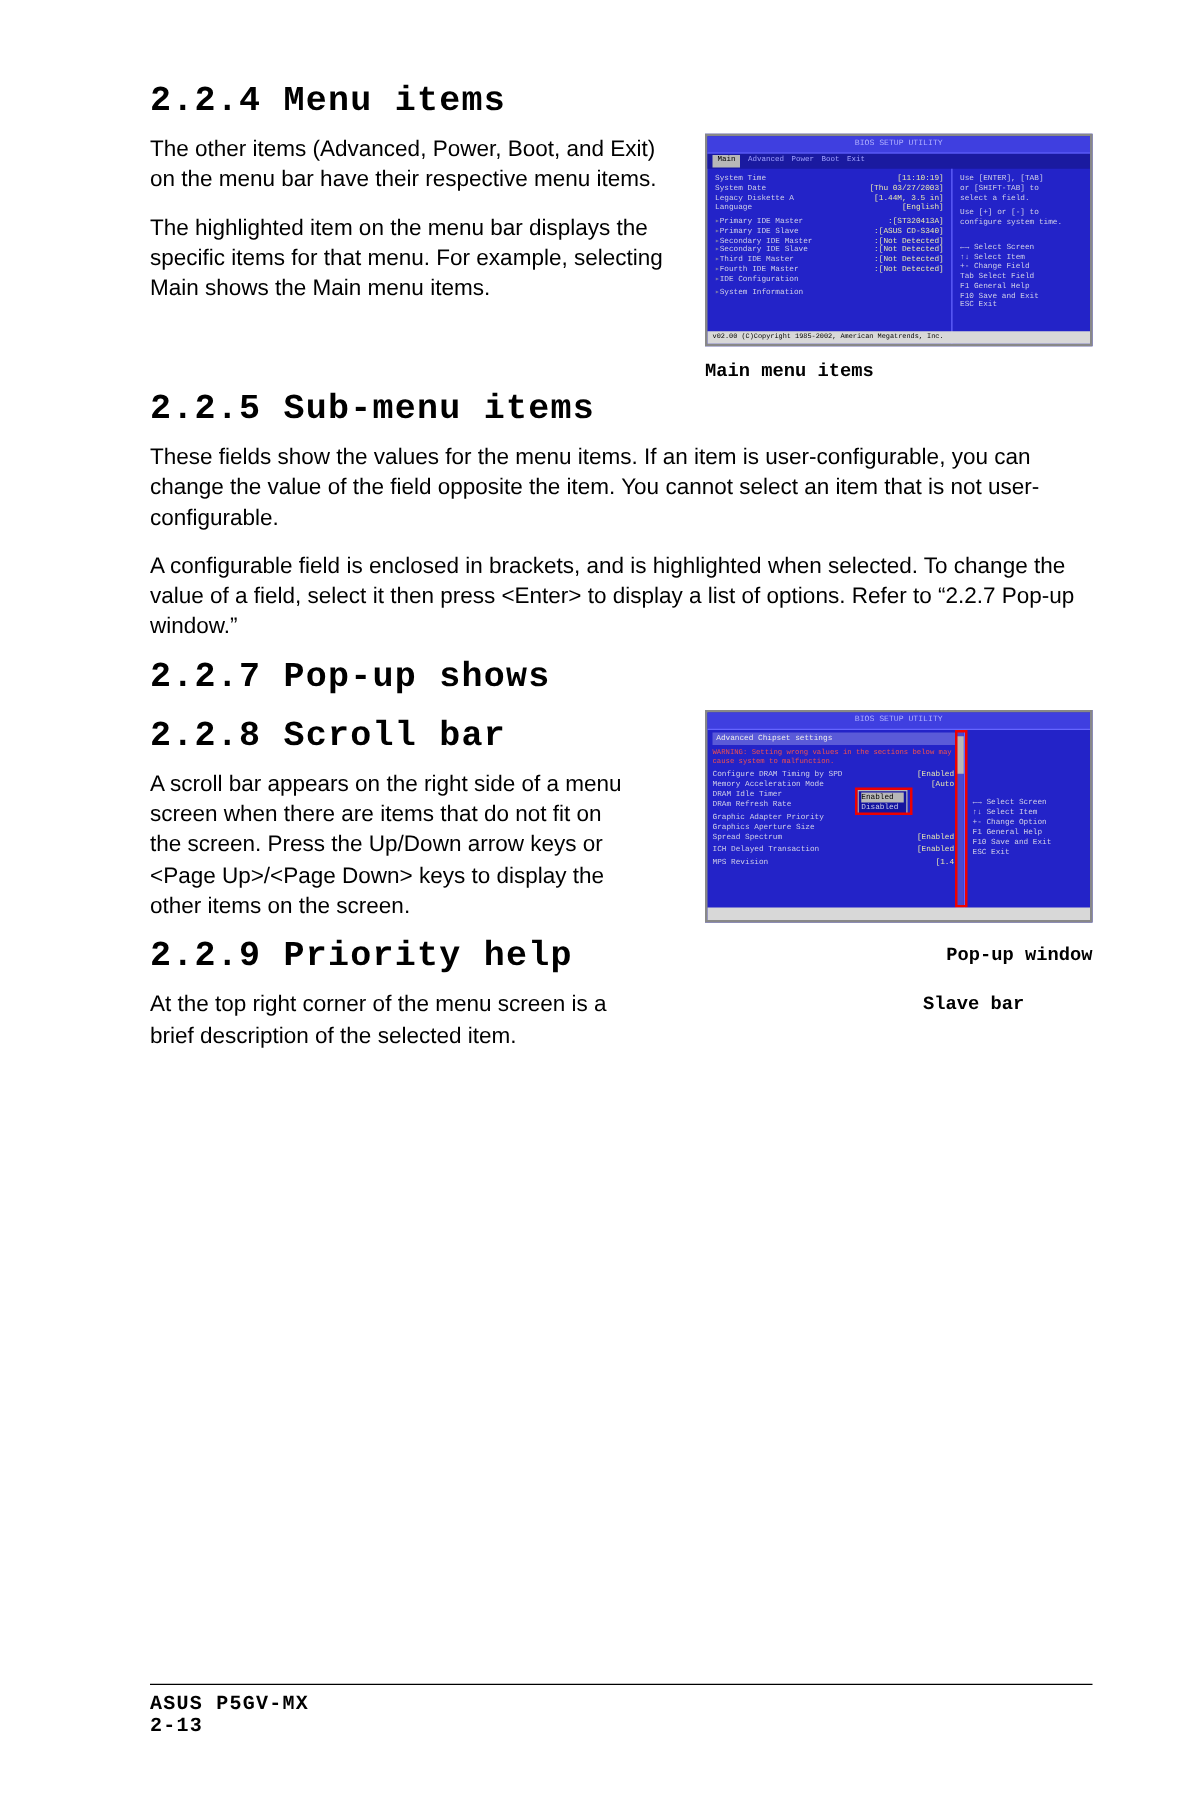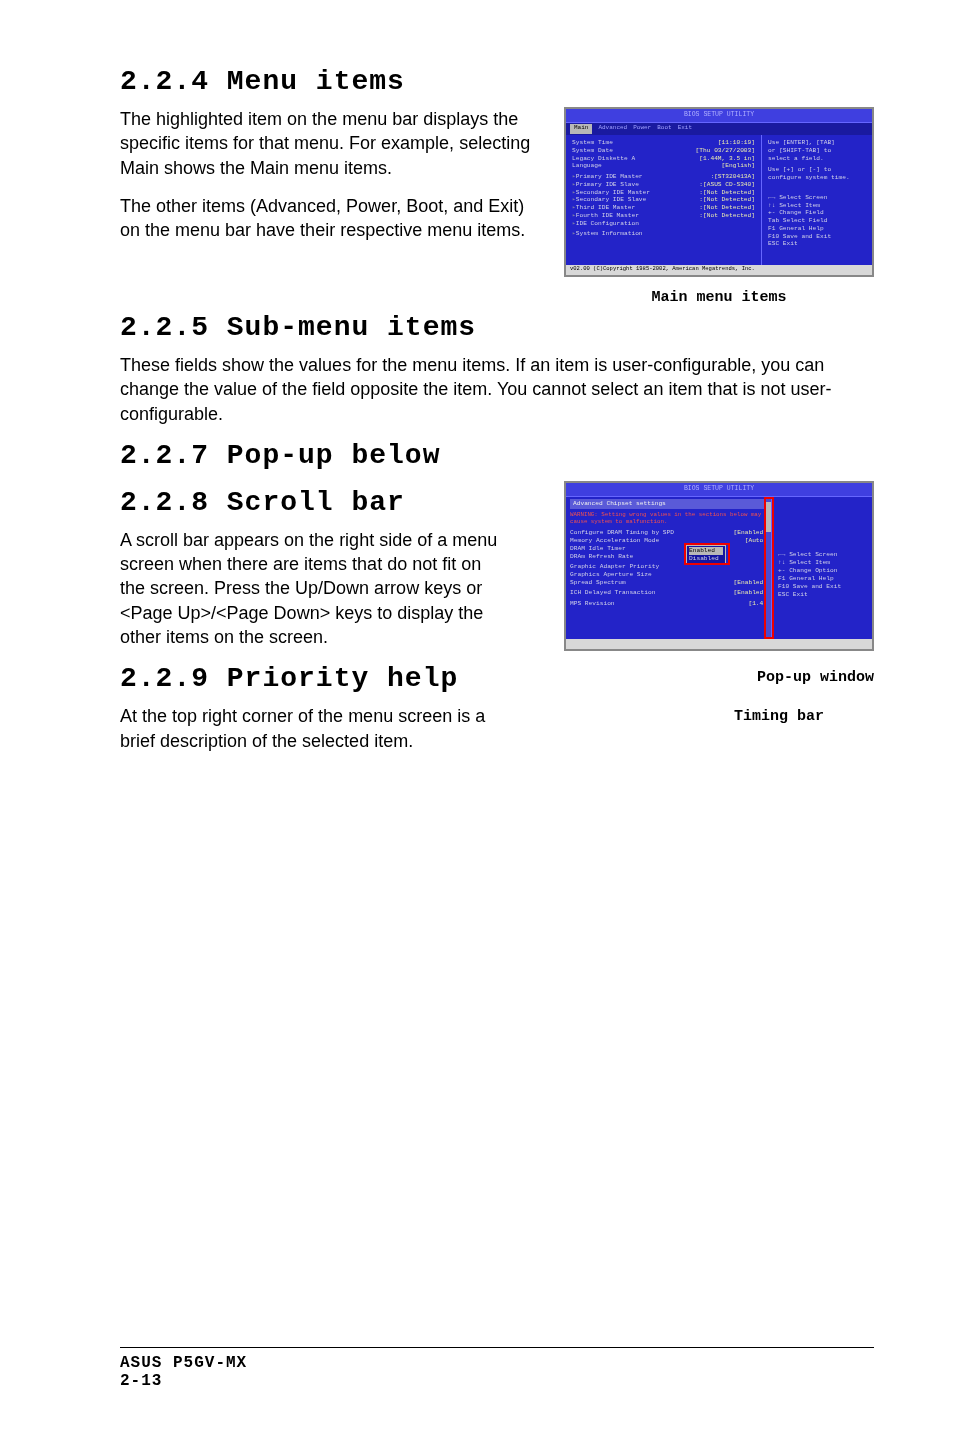--- a/index.html
+++ b/index.html
@@ -16,21 +16,21 @@
   .bios .menubar span { color: #9fa0ff; }
   .bios .menubar .sel { background: #b8b8b8; color: #000; padding: 0 4px; }
   .bios .body { display: flex; height: calc(100% - 26px); }
   .bios .left { flex: 1; padding: 4px 6px; border-right: 1px solid #6666ff; }
   .bios .right { width: 110px; padding: 4px 6px; }
   .bios .row { display: flex; justify-content: space-between; white-space: nowrap; }
   .bios .row .k { color: #cfcfe8; }
   .bios .row .v { color: #e8e8b0; }
   .bios .sub .k::before { content: "\25B8 "; color: #77a; }
   .bios .bottom { position: absolute; left: 0; right: 0; bottom: 0; height: 10px; background: #d8d8d8; color: #000; font-size: 5.5px; padding: 1px 4px; white-space: nowrap; overflow: hidden; }
-  .caption { font-family: "Courier New", monospace; font-weight: bold; font-size: 15px; text-align: center; margin-top: 12px; }
+  .caption { font-family: "Courier New", monospace; font-weight: bold; font-size: 15px; margin-top: 12px; }
   .second-row { display: flex; gap: 6px; align-items: flex-start; margin-top: 6px; }
   .bios2 { width: 310px; height: 170px; border: 2px solid #888; background: #2323c8; position: relative; font-family: "Courier New", monospace; color: #cfcfe8; font-size: 6.2px; line-height: 1.3; }
   .bios2 .titlebar { height: 14px; background: #3f3fe0; text-align: center; color: #b0b0ff; font-size: 6.5px; padding-top: 2px; border-bottom: 1px solid #6666ff; }
   .bios2 .body { display: flex; height: calc(100% - 24px); }
   .bios2 .left { flex: 1; padding: 2px 4px; border-right: 1px solid #6666ff; position: relative; }
   .bios2 .right { width: 100px; padding: 4px 6px; }
   .bios2 .subtitle { background: #5a5ad8; color: #eee; padding: 1px 3px; margin-bottom: 2px; }
   .bios2 .warn { color: #f05050; font-size: 5.8px; margin-bottom: 3px; }
   .bios2 .row2 { display: flex; justify-content: space-between; white-space: nowrap; }
   .bios2 .row2 .v { color: #e8e8b0; }
@@ -47,22 +47,22 @@
   .footer .line { display:flex; justify-content:space-between; font-family:"Courier New",monospace; font-weight:bold; font-size:16px; letter-spacing:1px;flex-direction:column; }
 </style>
 </head>
 <body>
 
 <div class="page">
 
   <h2>2.2.4  Menu items</h2>
   <div class="intro-row">
     <div class="intro-text">
+      <p>The other items (Advanced, Power, Boot, and Exit) on the menu bar have their respective menu items.</p>
       <p>The highlighted item on the menu bar displays the specific items for that menu. For example, selecting Main shows the Main menu items.</p>
-      <p>The other items (Advanced, Power, Boot, and Exit) on the menu bar have their respective menu items.</p>
     </div>
     <div class="biosbox">
       <div class="bios">
         <div class="titlebar">BIOS SETUP UTILITY</div>
         <div class="menubar">
           <span class="sel">Main</span>
           <span>Advanced</span>
           <span>Power</span>
           <span>Boot</span>
           <span>Exit</span>
@@ -137,22 +137,23 @@
         </div>
         <div class="bottom">v02.00 (C)Copyright 1985-2002, American Megatrends, Inc.</div>
       </div>
       <div class="caption">Main menu items</div>
     </div>
   </div>
 
   <h2>2.2.5  Sub-menu items</h2>
 
   <p>These fields show the values for the menu items. If an item is user-configurable, you can change the value of the field opposite the item. You cannot select an item that is not user-configurable.</p>
-
-  <h2>2.2.7  Pop-up below</h2>
+  <p>A configurable field is enclosed in brackets, and is highlighted when selected. To change the value of a field, select it then press &lt;Enter&gt; to display a list of options. Refer to “2.2.7 Pop-up window.”</p>
+
+  <h2>2.2.7  Pop-up shows</h2>
 
   <div class="second-row">
     <div style="flex:1">
       <h2>2.2.8  Scroll bar</h2>
       <p style="max-width:380px">A scroll bar appears on the right side of a menu screen when there are items that do not fit on the screen. Press the Up/Down arrow keys or &lt;Page Up&gt;/&lt;Page Down&gt; keys to display the other items on the screen.</p>
       <h2>2.2.9  Priority help</h2>
       <p style="max-width:380px">At the top right corner of the menu screen is a brief description of the selected item.</p>
     </div>
     <div style="width:310px; flex:0 0 310px;">
       <div class="bios2">
@@ -214,21 +215,21 @@
             <div>↑↓  Select Item</div>
             <div>+-   Change Option</div>
             <div>F1   General Help</div>
             <div>F10  Save and Exit</div>
             <div>ESC  Exit</div>
           </div>
         </div>
         <div class="bottom"></div>
       </div>
       <div class="popup-caption">Pop-up window</div>
-      <div class="scroll-caption" style="padding-left:120px;">Timing bar</div>
+      <div class="scroll-caption" style="padding-left:120px;">Slave bar</div>
     </div>
   </div>
 
   <div class="footer">
     <hr>
     <div class="line">
       <span>ASUS P5GV-MX</span>
       <span>2-13</span>
     </div>
   </div>

